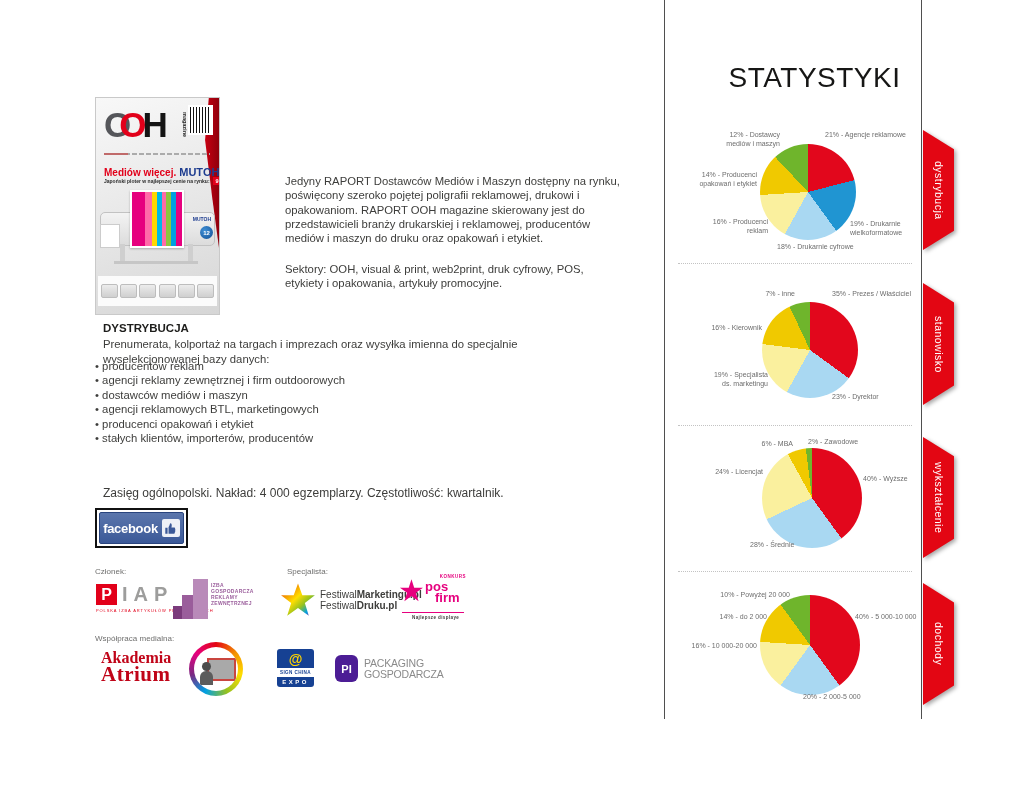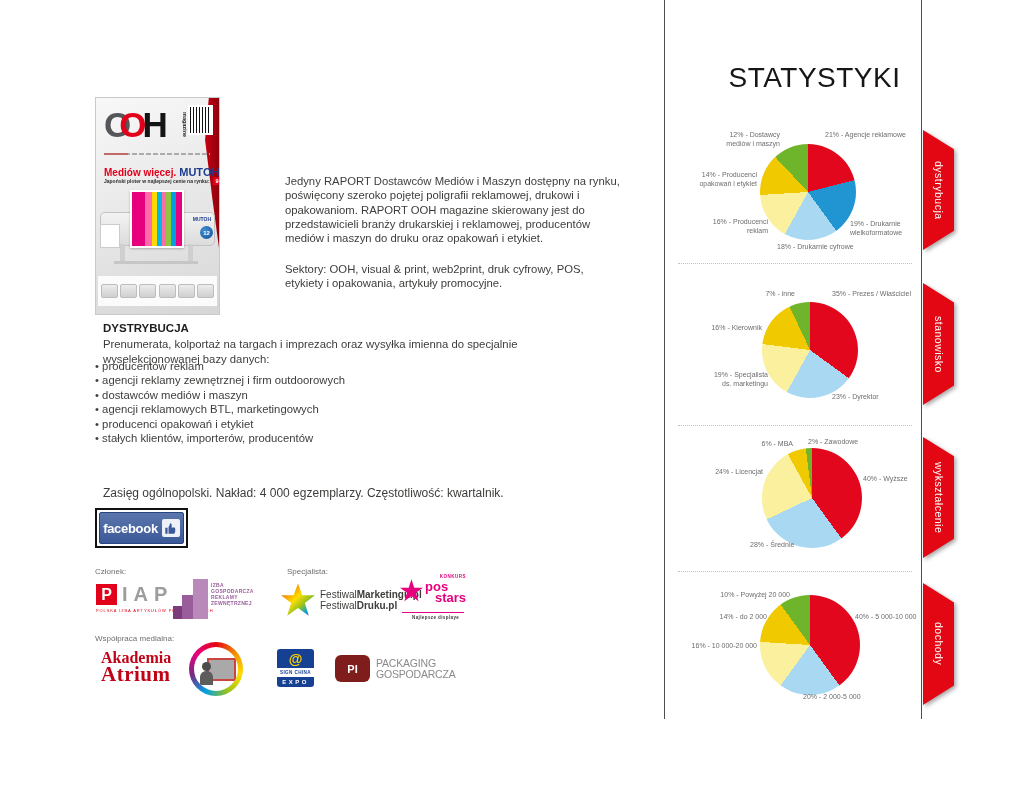--- a/index.html
+++ b/index.html
@@ -112,21 +112,21 @@
   .mc-figure::after{content:"";position:absolute;left:-2px;top:9px;width:13px;height:14px;border-radius:6px 6px 0 0;background:#5c5c5c}
 
   .signchina{position:absolute;left:277px;top:649px;width:37px;height:38px;background:#164193;border-radius:3px;
              overflow:hidden;text-align:center}
   .sc-top{height:19px;display:flex;align-items:center;justify-content:center}
   .sc-swirl{color:#ffd400;font-weight:900;font-size:14px}
   .sc-band{background:#fff;color:#164193;font-size:4.6px;font-weight:800;line-height:9px;letter-spacing:.4px}
   .sc-expo{color:#fff;font-size:6px;font-weight:700;letter-spacing:2.5px;line-height:10px}
 
   .packaging{position:absolute;left:335px;top:655px;display:flex;align-items:center;gap:6px}
-  .pk-box{width:35px;height:27px;background:#7f1d1d;border-radius:6px;color:#fff;font-weight:700;font-size:11px;
+  .pk-box{width:23px;height:27px;background:#4c1d95;border-radius:6px;color:#fff;font-weight:700;font-size:11px;
           display:flex;align-items:center;justify-content:center}
   .pk-text{font-size:10.5px;line-height:10.5px;color:#8a8a8a;letter-spacing:-.2px}
 
   
   .vrule{position:absolute;top:0;width:1px;height:719px;background:#4f4f4f}
   .vl{left:664px}
   .vr{left:921px}
   .stats-title{position:absolute;left:684px;top:54px;width:245px;text-align:center;
                font-size:28px;font-weight:400;color:#161615;letter-spacing:.5px}
   .divider{position:absolute;left:678px;width:234px;border-top:1px dotted #c3c3c3}
@@ -245,21 +245,21 @@
     <div class="fest-text">
       <div><span>Festiwal</span><b>Marketingu.pl</b></div>
       <div><span>Festiwal</span><b>Druku.pl</b></div>
     </div>
   </div>
   <div class="posstars">
     <div class="ps-konkurs">KONKURS</div>
     <span class="ps-star">★</span>
     <div class="ps-words">
       <span class="ps-pos">pos</span>
-      <span class="ps-stars">stars</span>
+      <span class="ps-stars">firm</span>
     </div>
     <div class="ps-line"></div>
     <div class="ps-tag">Najlepsze displaye</div>
   </div>
 
   <div class="plabel media-label">Współpraca medialna:</div>
   <div class="akademia">
     <div class="ak-1">Akademia</div>
     <div class="ak-2">Atrium</div>
   </div>

